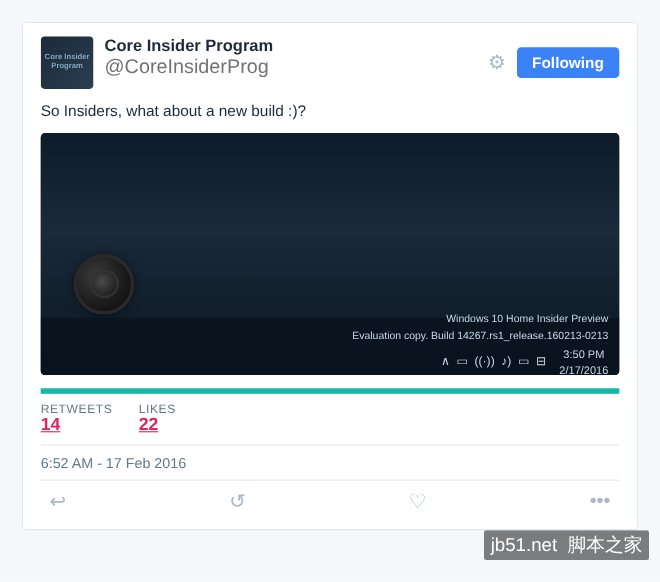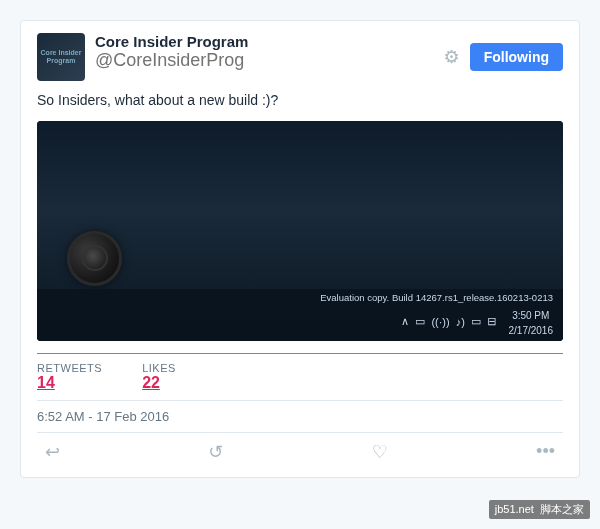--- a/index.html
+++ b/index.html
@@ -174,23 +174,23 @@
       font-size: 11px;
     }
     .taskbar-clock {
       color: #c8d8e8;
       font-size: 10px;
       text-align: center;
       line-height: 1.5;
     }
     .tweet-stats {
       display: flex;
-      gap: 40px;
+      gap: 24px;
       padding: 8px 0;
-      border-top: 1px solid #14b8a6;
+      border-top: 5px solid #14b8a6;
       border-bottom: 1px solid #e1e8ed;
       margin-bottom: 8px;
     }
     .stat-block {
       display: flex;
       flex-direction: column;
     }
     .stat-label {
       font-size: 11px;
       color: #657786;
@@ -222,25 +222,25 @@
       padding: 4px 8px;
       border-radius: 4px;
       background: none;
       border: none;
       display: flex;
       align-items: center;
       gap: 4px;
     }
     .watermark {
       position: fixed;
-      bottom: 10px;
+      bottom: 20px;
       right: 10px;
       background: rgba(0,0,0,0.5);
       color: #fff;
-      font-size: 11px;
+      font-size: 17px;
       padding: 2px 6px;
       border-radius: 2px;
       margin-left: 40px;
     }
   </style>
 </head>
 <body>
 
 <div class="tweet-card">
 
@@ -265,20 +265,21 @@
   </div>
 
   <div class="tweet-text">So Insiders, what about a new build :)?</div>
 
   <div class="tweet-media">
     <div class="media-dark-bg">
       <div class="media-lens"></div>
       <div class="media-taskbar">
         <div style="flex:1"></div>
         <div class="taskbar-info">
+          <div class="taskbar-text">Windows 10 Home Insider Preview</div>
           <div class="taskbar-text">Evaluation copy. Build 14267.rs1_release.160213-0213</div>
           <div style="display:flex; gap:12px; align-items:center; margin-top:2px;">
             <div class="taskbar-icons-row">
               <span class="taskbar-icon">∧</span>
               <span class="taskbar-icon">▭</span>
               <span class="taskbar-icon">((·))</span>
               <span class="taskbar-icon">♪)</span>
               <span class="taskbar-icon">▭</span>
               <span class="taskbar-icon">⊟</span>
             </div>

